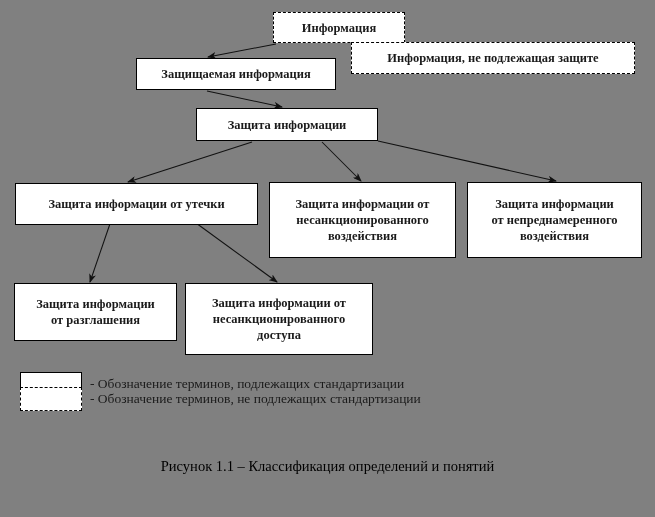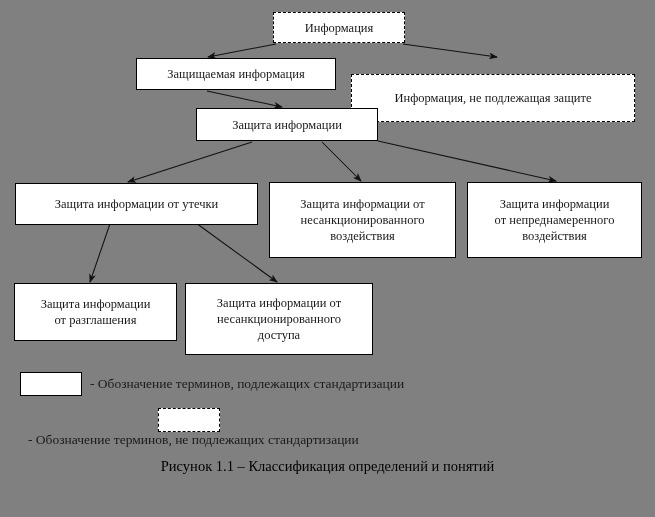--- a/index.html
+++ b/index.html
@@ -46,42 +46,43 @@
   .node.solid {
     border: 1.6px solid #000000;
   }
   .node.dashed {
     border: 1.6px dashed #000000;
   }
   .node-label {
     display: block;
     width: 100%;
     white-space: pre-line;
+    font-weight: bold;
   }
 
   
   #node-information        { left: 273px; top: 12px;  width: 132px; height: 31px; }
   #node-protected-info     { left: 108px; top: 58px;  width: 200px; height: 32px; margin-left: 28px; }
-  #node-unprotected-info   { left: 351px; top: 74px;  width: 284px; height: 48px; }
+  #node-unprotected-info   { left: 351px; top: 42px;  width: 284px; height: 32px; }
   #node-info-protection    { left: 196px; top: 108px; width: 182px; height: 33px; }
   #node-leak               { left: 15px;  top: 183px; width: 243px; height: 42px; }
   #node-unauth-impact      { left: 269px; top: 182px; width: 187px; height: 76px; }
   #node-unintended-impact  { left: 467px; top: 182px; width: 175px; height: 76px; }
   #node-disclosure         { left: 14px;  top: 283px; width: 163px; height: 58px; }
   #node-unauth-access      { left: 185px; top: 283px; width: 188px; height: 72px; }
 
   
   .legend-row {
     position: absolute;
     display: flex;
     align-items: center;
     z-index: 2;
   }
   #legend-row-standardized   { left: 20px; top: 372px; }
-  #legend-row-nonstandardized{ left: 20px; top: 408px; flex-direction: column; }
+  #legend-row-nonstandardized{ left: 20px; top: 387px; }
   .legend-swatch {
     box-sizing: border-box;
     width: 62px;
     height: 24px;
     background: #ffffff;
     flex: 0 0 auto;
   }
   .legend-swatch.solid  { border: 1.6px solid #000000; }
   .legend-swatch.dashed { border: 1.6px dashed #000000; }
   .legend-text {

